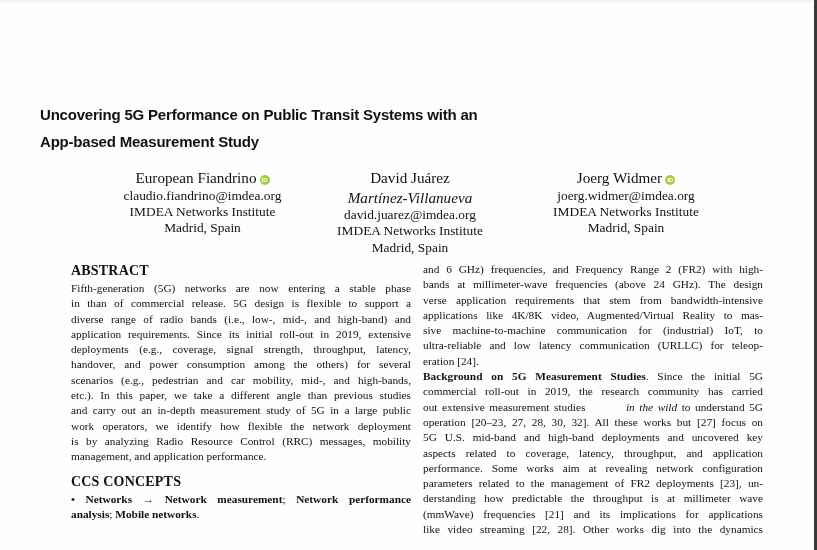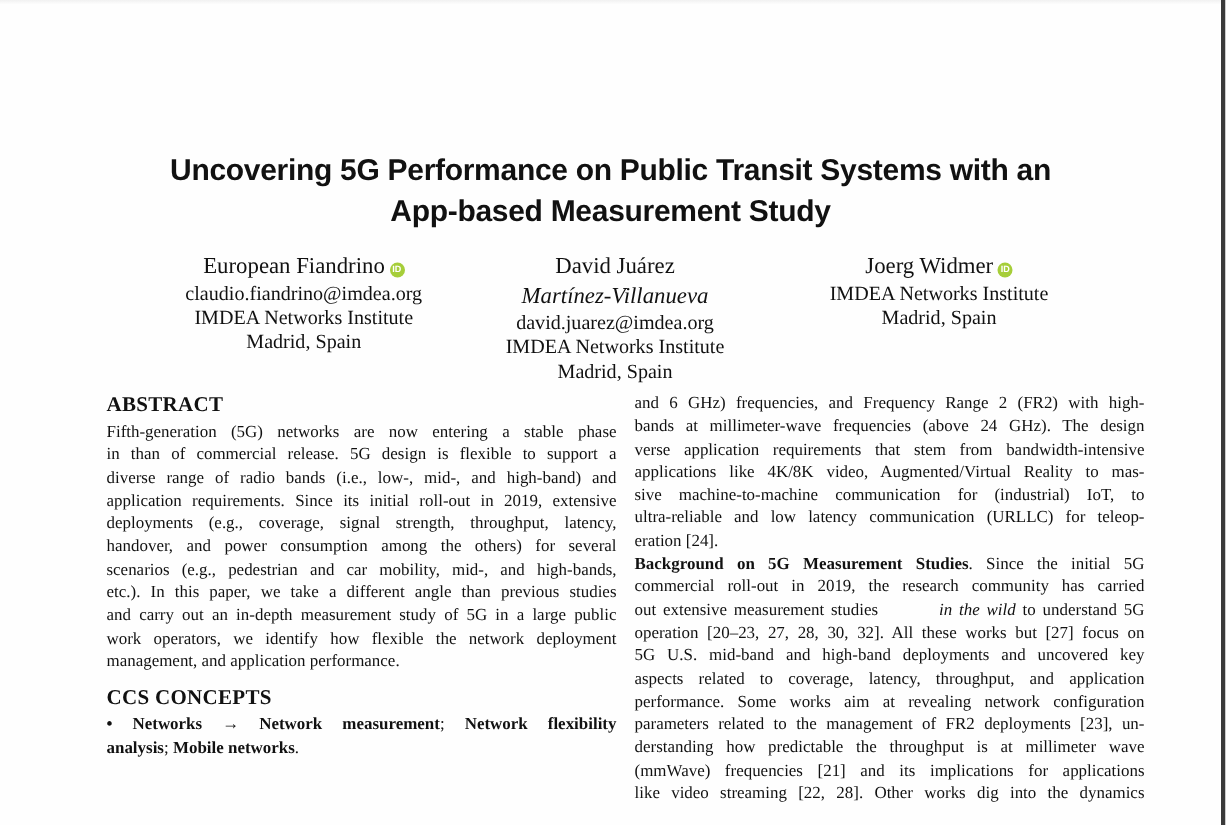--- a/index.html
+++ b/index.html
@@ -9,23 +9,22 @@
     font-family: "Liberation Serif", "DejaVu Serif", serif;
     color: #111;
   }
   .top-shade { position: absolute; left: 0; top: 0; width: 814px; height: 3px;
     background: linear-gradient(#f1f1f1, #fefefe); }
   .page { position: absolute; left: 0; top: 0; width: 814px; height: 550px; }
   .right-bar { position: absolute; left: 814px; top: 0; width: 3px; height: 550px; background: #3a3a3a; }
 
   .title {
     position: absolute; left: 40px; width: 734px; top: 101px;
-    text-align: center;
     font-family: "Liberation Sans", "DejaVu Sans", sans-serif;
-    font-weight: bold; font-size: 20px; line-height: 27px; letter-spacing: -0.2px;
+    font-weight: bold; font-size: 15px; line-height: 27px; letter-spacing: -0.2px;
     color: #111;
   }
   .title span { display: block; }
 
   .author { position: absolute; text-align: center; font-size: 13.4px; line-height: 16.3px; }
   .author .name { font-size: 15.2px; line-height: 19.5px; }
   .author .name-line2 { font-size: 15.2px; line-height: 19.5px; font-style: italic; }
   .orcid { display: inline-block; width: 10px; height: 10px; border-radius: 50%;
     background: #a6ce39; color: #fff; font-family: "Liberation Sans", sans-serif;
     font-size: 6px; line-height: 10px; text-align: center; font-weight: bold;
@@ -69,43 +68,45 @@
   <div class="author" id="author-2">
     <div class="name">David Juárez</div>
     <div class="name-line2">Martínez-Villanueva</div>
     <div>david.juarez@imdea.org</div>
     <div>IMDEA Networks Institute</div>
     <div>Madrid, Spain</div>
   </div>
 
   <div class="author" id="author-3">
     <div class="name"><span>Joerg Widmer</span><span class="orcid">ID</span></div>
+    <div>joerg.widmer@imdea.org</div>
     <div>IMDEA Networks Institute</div>
     <div>Madrid, Spain</div>
   </div>
 
   <div class="col" id="col-left">
     <div class="section-head">ABSTRACT</div>
     <p>
       <span class="line">Fifth-generation (5G) networks are now entering a stable phase</span>
       <span class="line">in than of commercial release. 5G design is flexible to support a</span>
       <span class="line">diverse range of radio bands (i.e., low-, mid-, and high-band) and</span>
       <span class="line">application requirements. Since its initial roll-out in 2019, extensive</span>
       <span class="line">deployments (e.g., coverage, signal strength, throughput, latency,</span>
       <span class="line">handover, and power consumption among the others) for several</span>
       <span class="line">scenarios (e.g., pedestrian and car mobility, mid-, and high-bands,</span>
       <span class="line">etc.). In this paper, we take a different angle than previous studies</span>
       <span class="line">and carry out an in-depth measurement study of 5G in a large public</span>
       <span class="line">work operators, we identify how flexible the network deployment</span>
+      <span class="line">is by analyzing Radio Resource Control (RRC) messages, mobility</span>
       <span class="line last">management, and application performance.</span>
     </p>
 
     <div class="section-head" id="ccs-head">CCS CONCEPTS</div>
     <p class="ccs-text">
-      <span class="line"><span>• Networks → Network measurement</span><span class="plain">; </span><span>Network flexibility</span></span>
+      <span class="line"><span>• Networks → Network measurement</span><span class="plain">; </span><span>Network performance</span></span>
       <span class="line last"><span>analysis</span><span class="plain">; </span><span>Mobile networks</span><span class="plain">.</span></span>
     </p>
   </div>
 
   <div class="col" id="col-right">
     <p>
       <span class="line">and 6 GHz) frequencies, and Frequency Range 2 (FR2) with high-</span>
       <span class="line">bands at millimeter-wave frequencies (above 24 GHz). The design</span>
       <span class="line">verse application requirements that stem from bandwidth-intensive</span>
       <span class="line">applications like 4K/8K video, Augmented/Virtual Reality to mas-</span>

